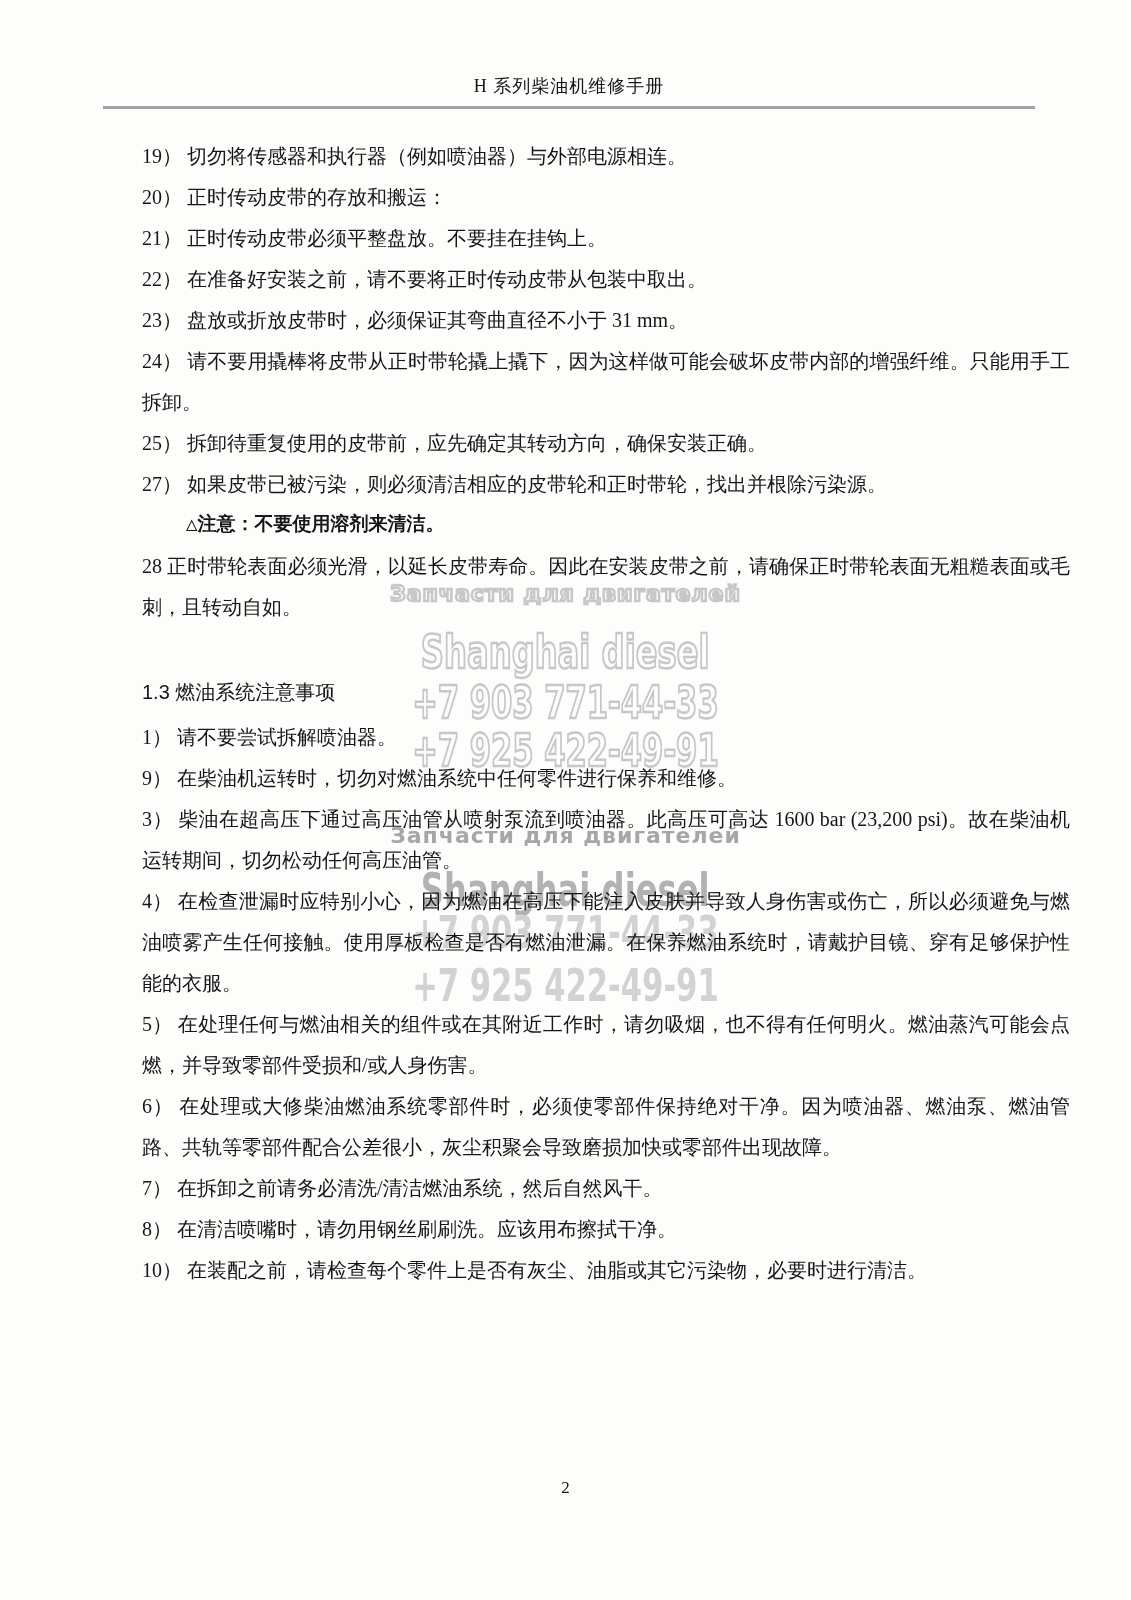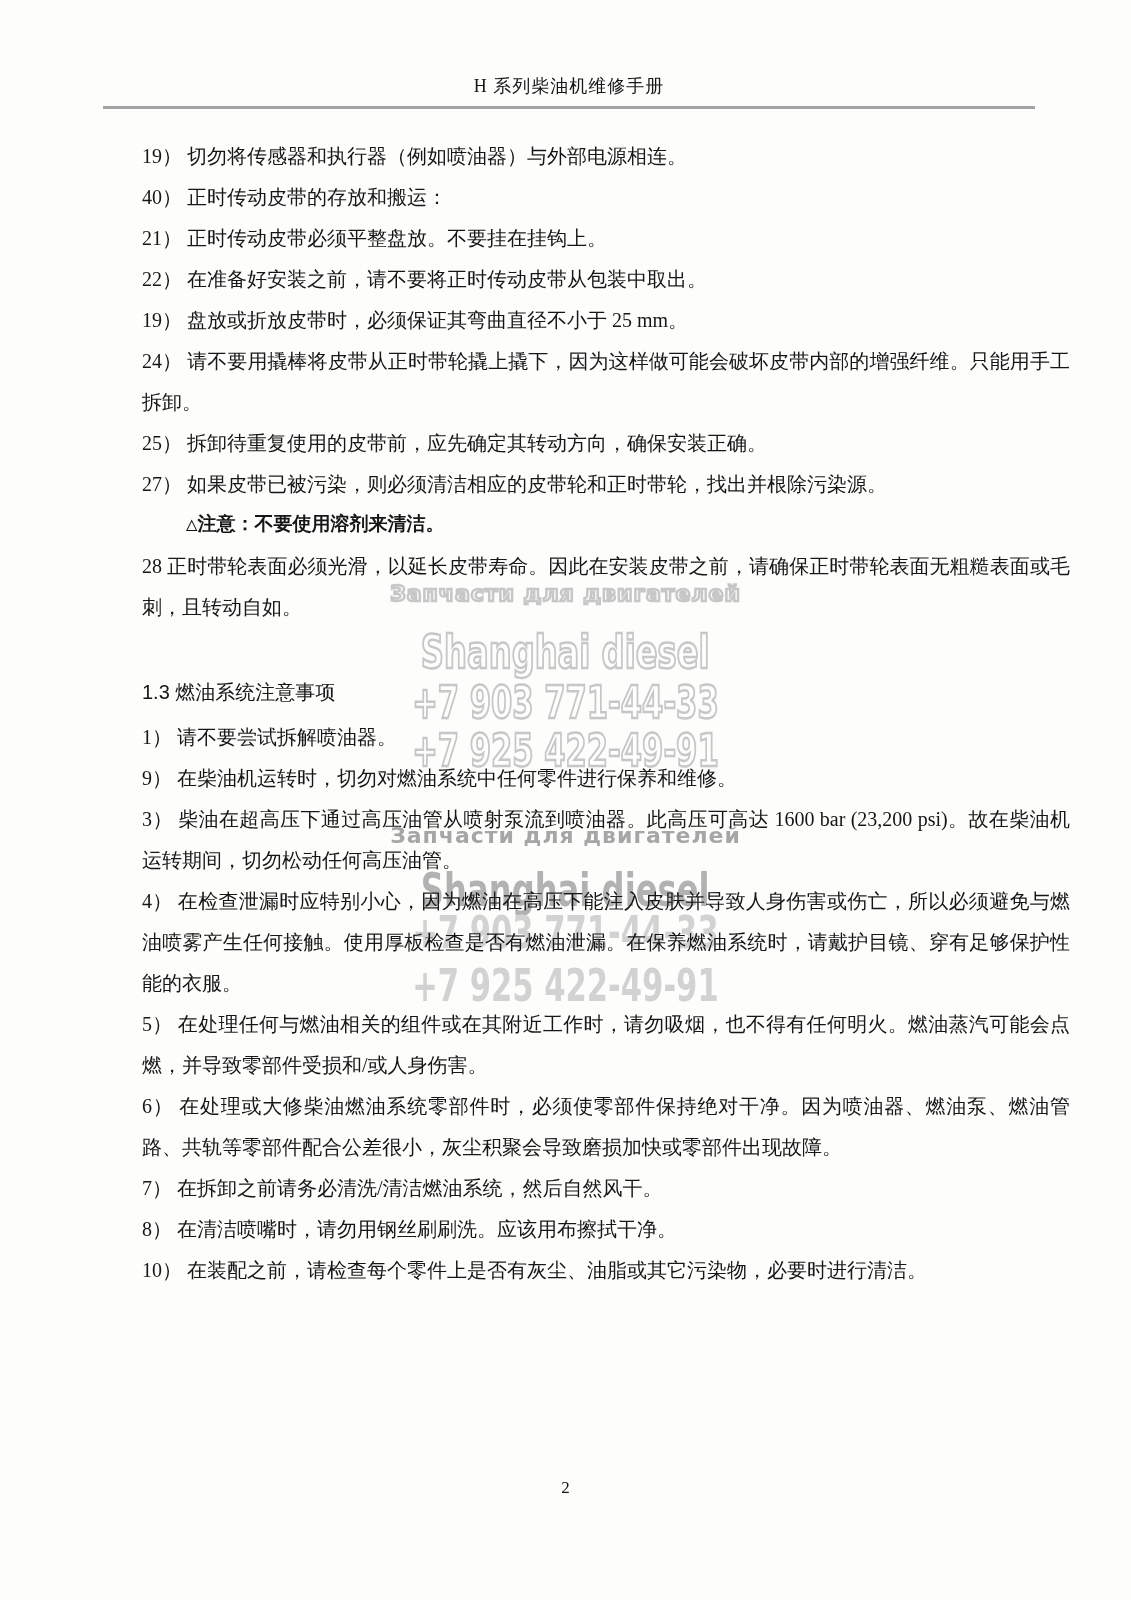--- a/index.html
+++ b/index.html
@@ -88,24 +88,24 @@
 
   <div class="wm wm-solid-ru wm-ru" style="top:825px"><span>Запчасти для двигателей</span></div>
   <div class="wm wm-solid-brand wm-brand" style="top:867px"><span>Shanghai diesel</span></div>
   <div class="wm wm-faint wm-phone" style="top:910px"><span>+7 903 771-44-33</span></div>
   <div class="wm wm-faint wm-phone" style="top:963px"><span>+7 925 422-49-91</span></div>
 
   <div class="header">H 系列柴油机维修手册</div>
 
   <div class="content">
     <p>19） 切勿将传感器和执行器（例如喷油器）与外部电源相连。</p>
-    <p>40） 正时传动皮带的存放和搬运：</p>
+    <p>20） 正时传动皮带的存放和搬运：</p>
     <p>21） 正时传动皮带必须平整盘放。不要挂在挂钩上。</p>
     <p>22） 在准备好安装之前，请不要将正时传动皮带从包装中取出。</p>
-    <p>19） 盘放或折放皮带时，必须保证其弯曲直径不小于 25 mm。</p>
+    <p>23） 盘放或折放皮带时，必须保证其弯曲直径不小于 31 mm。</p>
     <p>24） 请不要用撬棒将皮带从正时带轮撬上撬下，因为这样做可能会破坏皮带内部的增强纤维。只能用手工拆卸。</p>
     <p>25） 拆卸待重复使用的皮带前，应先确定其转动方向，确保安装正确。</p>
     <p>27） 如果皮带已被污染，则必须清洁相应的皮带轮和正时带轮，找出并根除污染源。</p>
     <p class="note-line">△注意：不要使用溶剂来清洁。</p>
     <p>28 正时带轮表面必须光滑，以延长皮带寿命。因此在安装皮带之前，请确保正时带轮表面无粗糙表面或毛刺，且转动自如。</p>
 
     <h2 class="section-heading">1.3 燃油系统注意事项</h2>
 
     <p>1） 请不要尝试拆解喷油器。</p>
     <p>9） 在柴油机运转时，切勿对燃油系统中任何零件进行保养和维修。</p>

